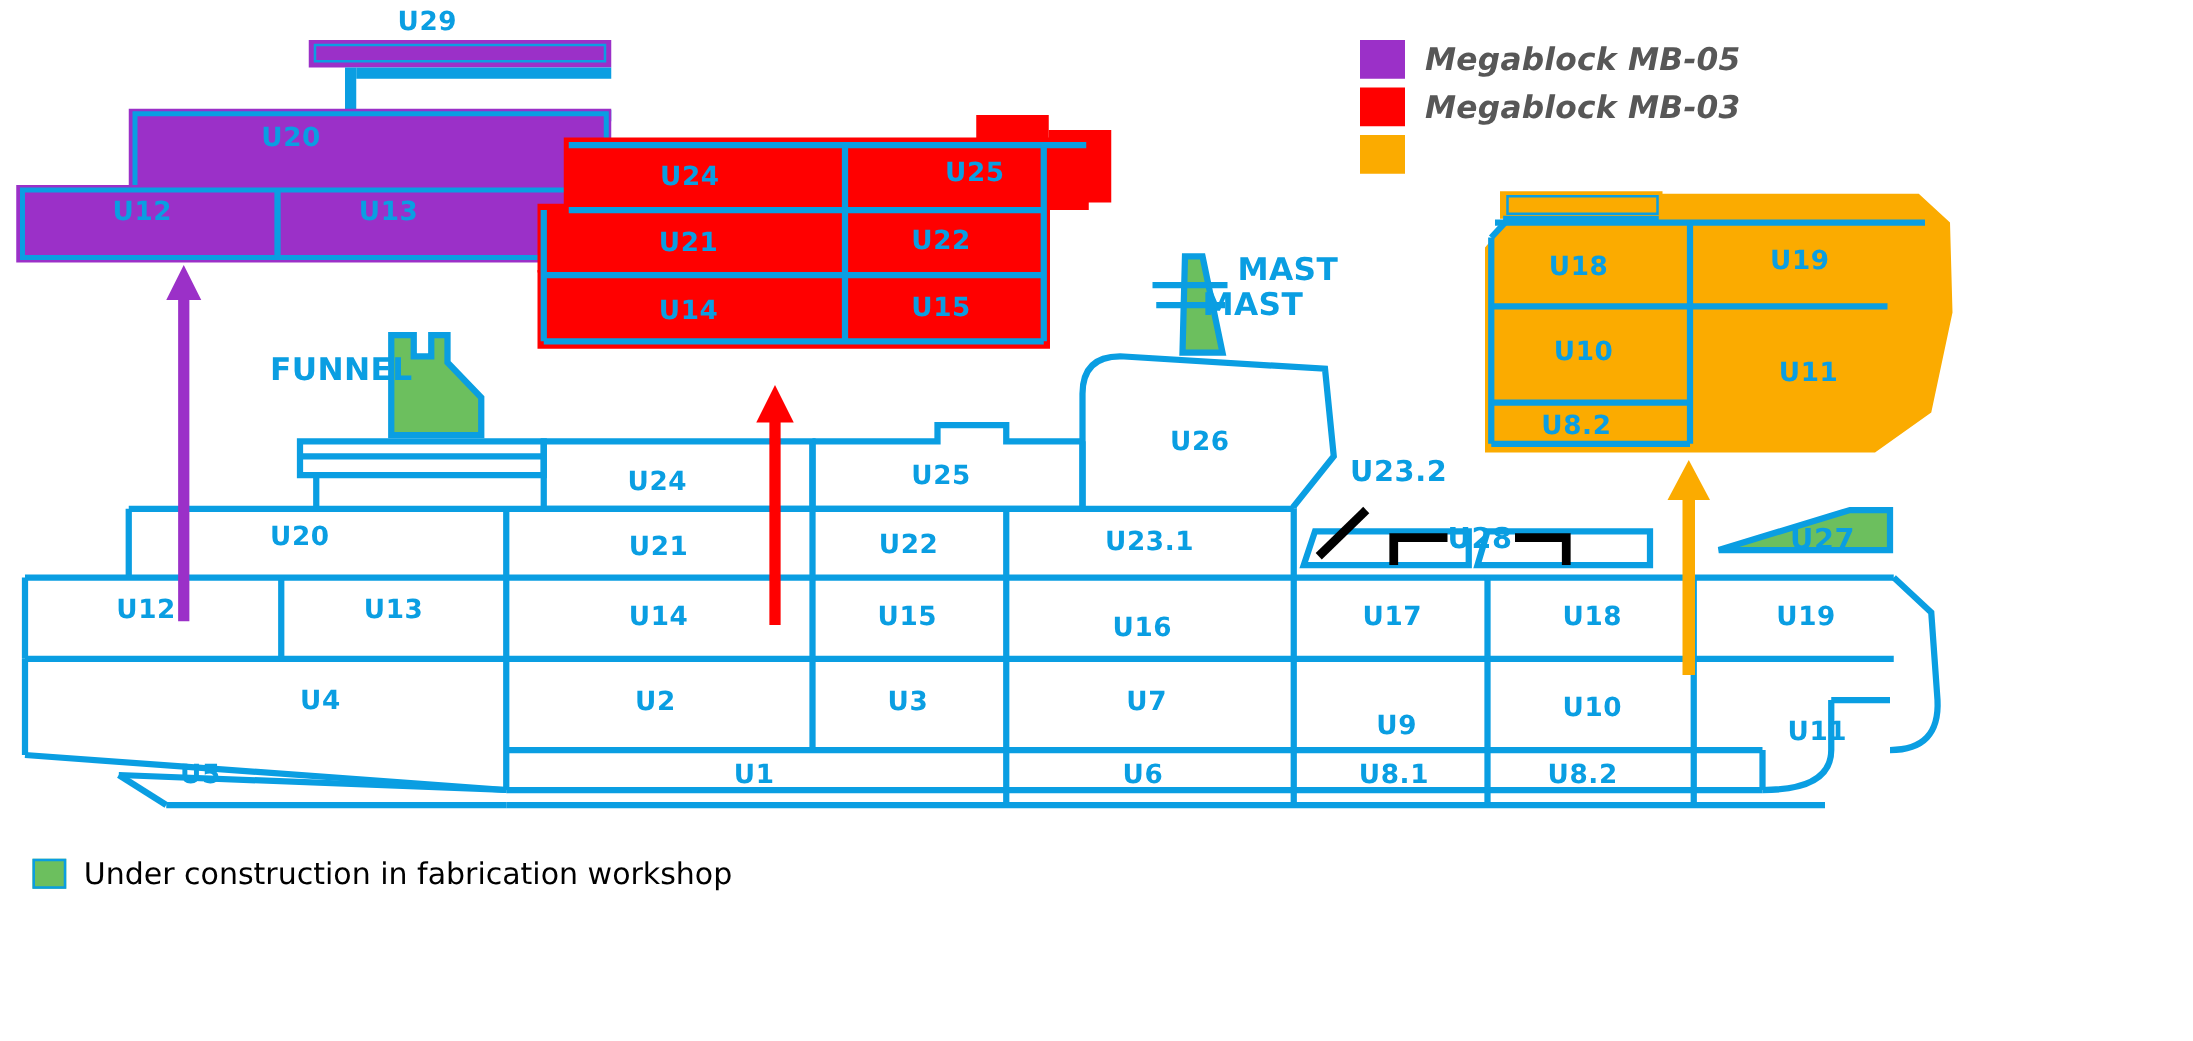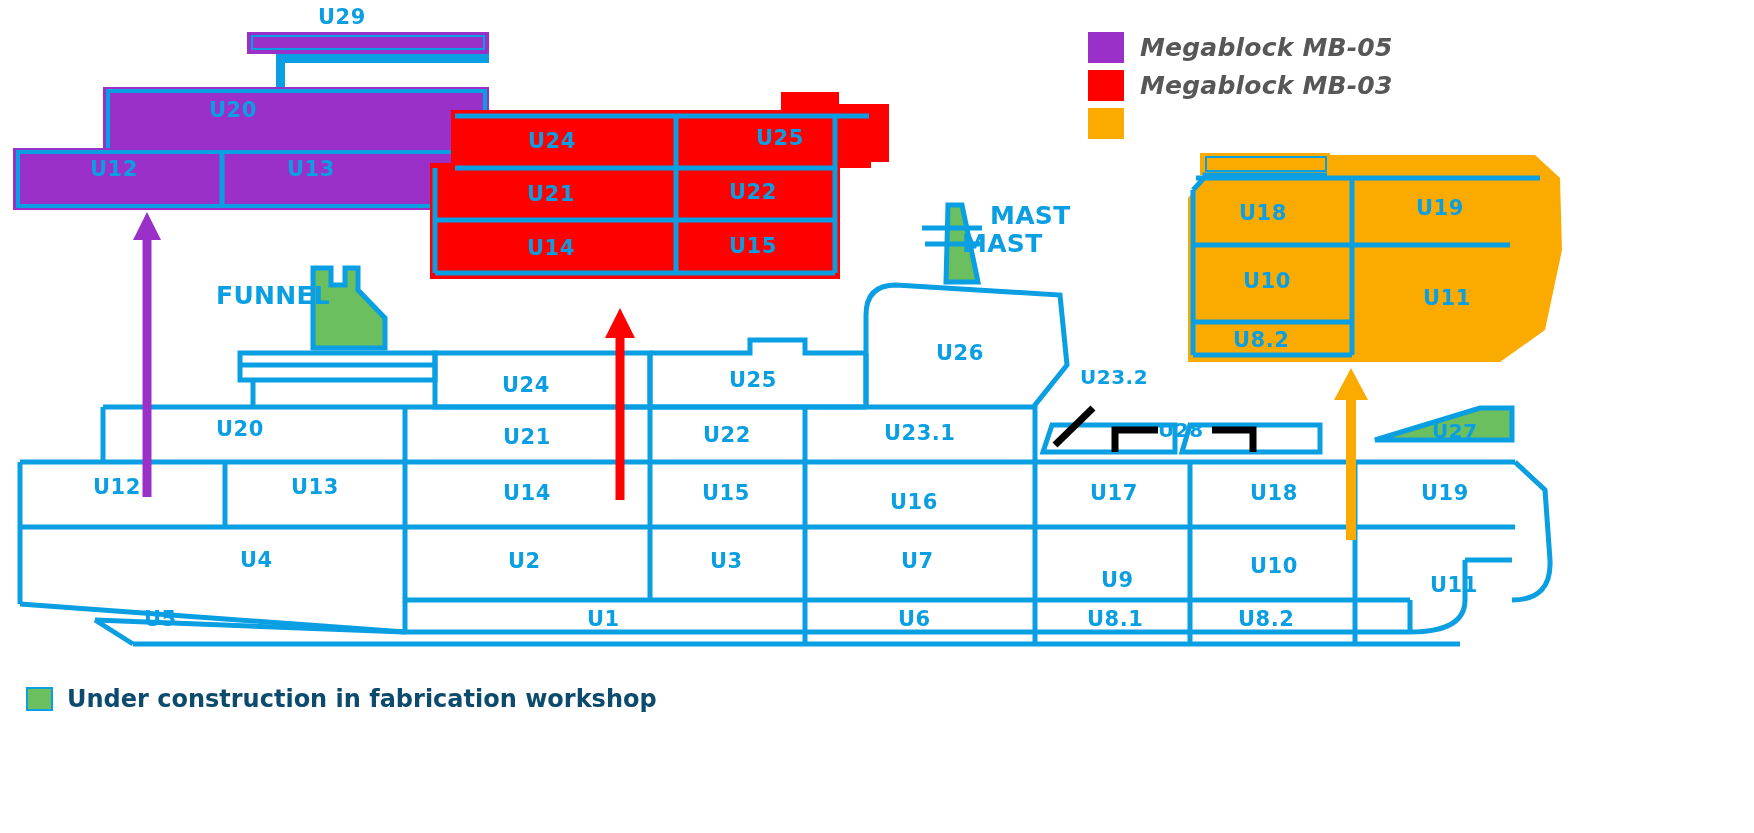--- a/index.html
+++ b/index.html
@@ -2,30 +2,30 @@
 <html><head>
 <meta charset="utf-8">
 <style>
   html,body{margin:0;padding:0;background:#ffffff;}
   body{width:1754px;height:833px;position:relative;overflow:hidden;
        font-family:"DejaVu Sans","Liberation Sans",sans-serif;}
   #stage{position:absolute;left:0;top:0;width:1754px;height:833px;}
   svg#art{position:absolute;left:0;top:0;width:1754px;height:833px;}
   .lbl{position:absolute;color:#0a9ee2;font-weight:bold;font-size:21px;
        letter-spacing:0.5px;white-space:nowrap;}
-  .lbl.big{font-size:20px;}
+  .lbl.big{font-size:23px;}
   .legend{position:absolute;left:1088px;top:30px;}
   .lgrow{display:flex;align-items:center;height:34px;margin-bottom:4px;}
   .swatch{width:36px;height:31px;margin-right:16px;flex:0 0 auto;}
   .lgtext{color:#575757;font-weight:bold;font-size:25px;letter-spacing:0.2px;
           white-space:nowrap;font-style:italic;}
   .footnote{position:absolute;left:26px;top:685px;display:flex;align-items:center;}
   .fnsw{width:27px;height:24px;background:#6cbf5e;border:2px solid #0a9ee2;
         box-sizing:border-box;margin-right:14px;flex:0 0 auto;}
-  .fntext{color:#0c4a6e;font-weight:bold;font-size:24px;white-space:nowrap;}
+  .fntext{color:#000000;font-weight:normal;font-size:24px;white-space:nowrap;}
   .caplbl{position:absolute;color:#0a9ee2;font-weight:bold;font-size:25px;
           line-height:1.05;white-space:nowrap;letter-spacing:0.3px;}
 </style>
 </head>
 <body>
 
 <div id="stage">
 
   <svg id="art" viewBox="0 0 1754 833">
 

